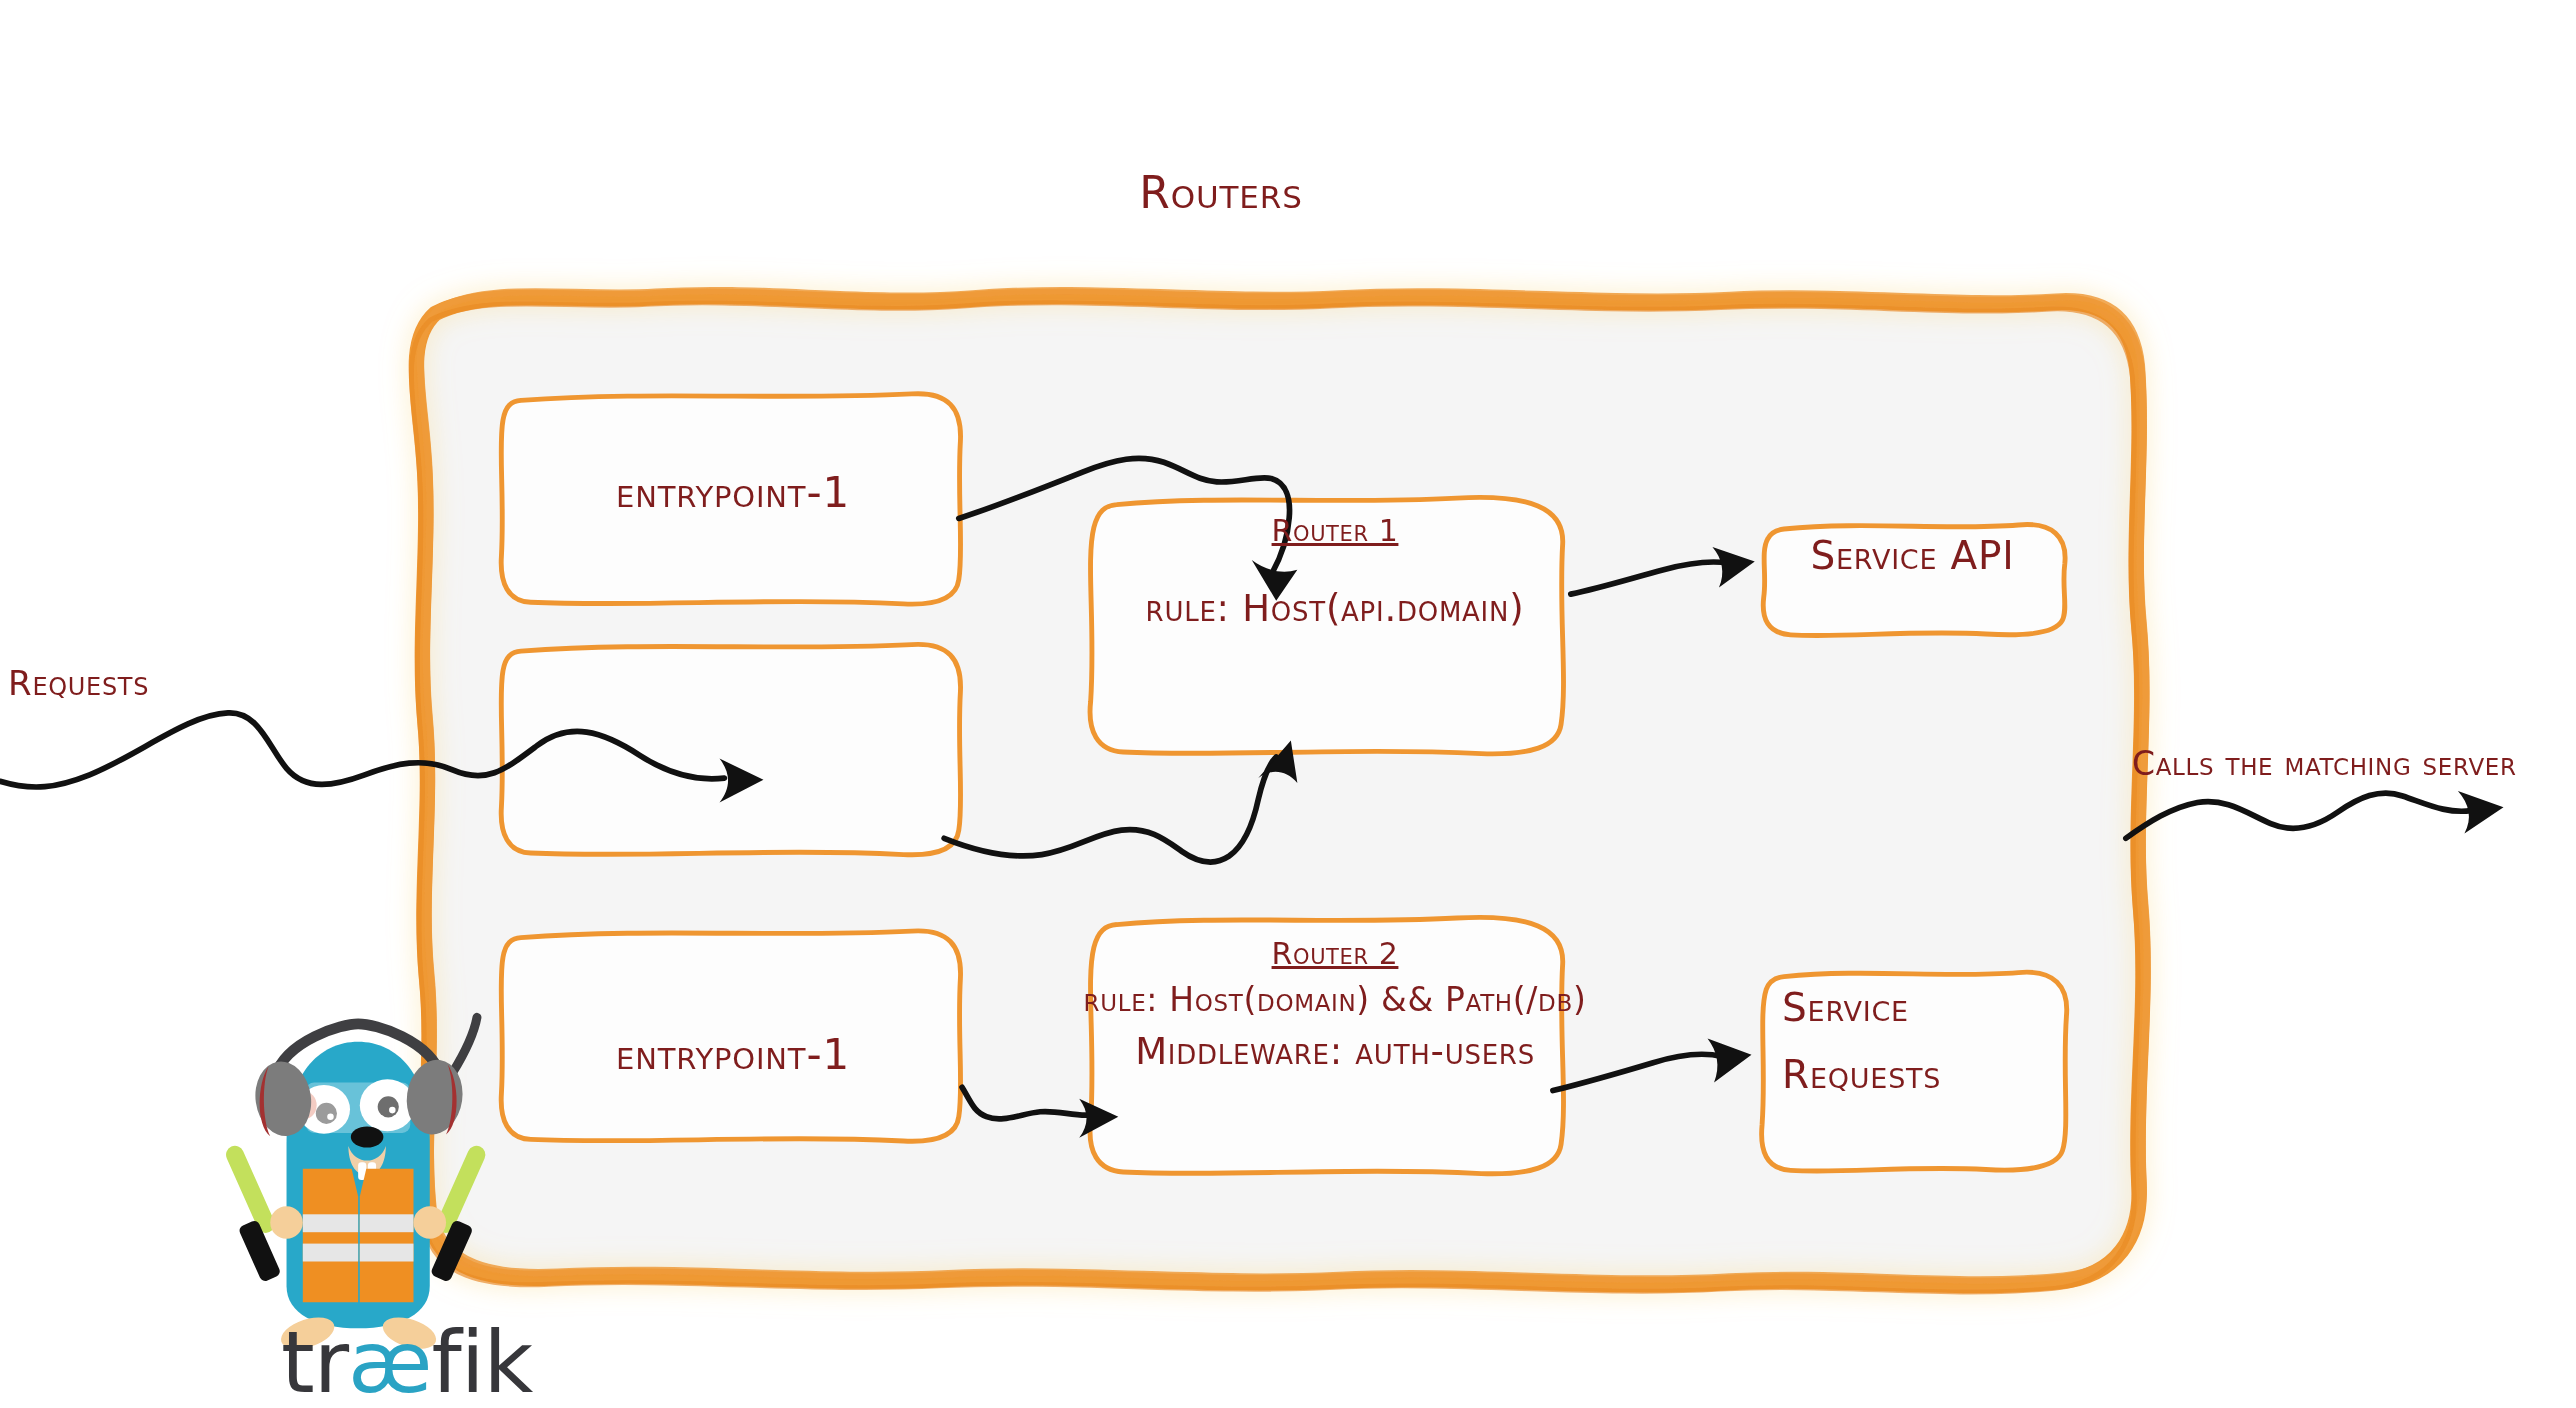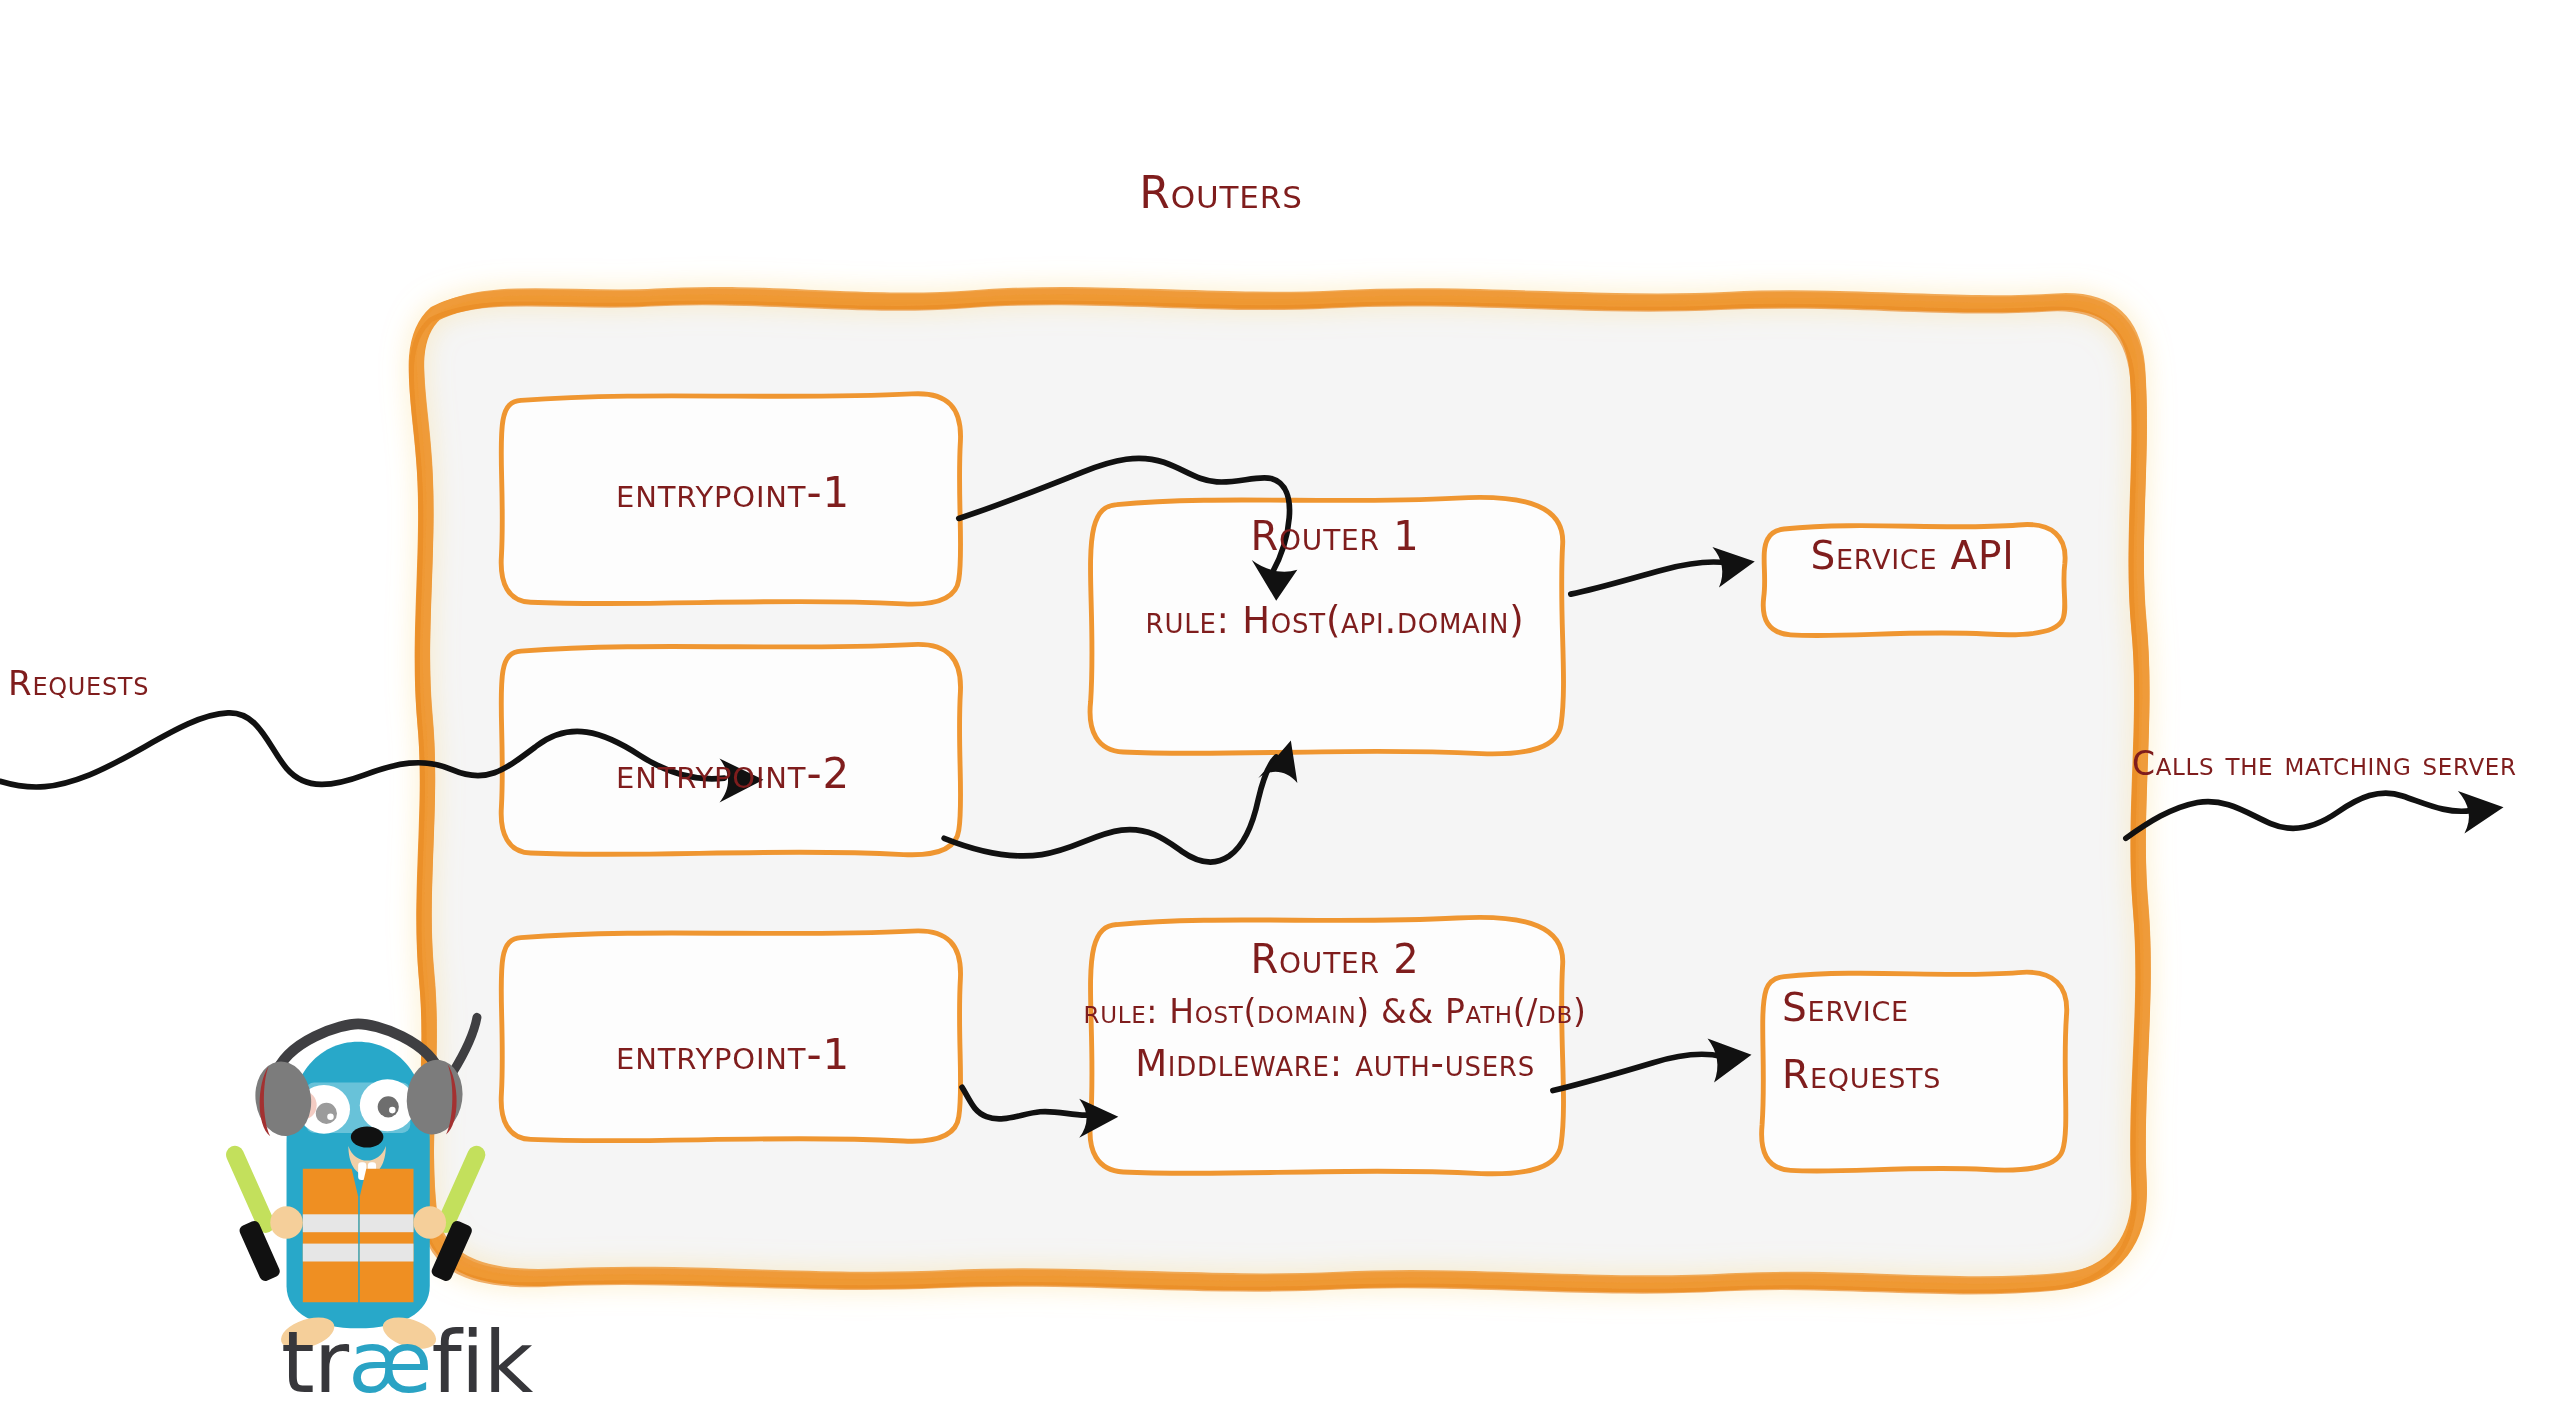--- a/index.html
+++ b/index.html
@@ -66,21 +66,21 @@
 
   #calls-label {
     left: 2132px;
     top: 745px;
     width: 456px;
     align-items: flex-start;
     font-size: 33px;
   }
 
   .ep-label { font-size: 42px; }
-  .router-title { font-size: 40px; }
+  .router-title { font-size: 30px; text-decoration: underline; }
   .router-rule { font-size: 37px; }
   .router-rule-sm { font-size: 33px; }
   .svc-label { font-size: 39px; }
 
   #ep1-label { left: 513px; top: 468px; width: 440px; }
   #ep2-label { left: 513px; top: 749px; width: 440px; }
   #ep3-label { left: 513px; top: 1030px; width: 440px; }
 
   #router1-text {
     left: 1107px;
@@ -373,21 +373,20 @@
     </g>
   </svg>
 
   <div class="tnode hand" id="routers-title">Routers</div>
 
   <div class="tnode hand" id="requests-label">Requests</div>
 
   <div class="tnode hand" id="calls-label">Calls the matching server</div>
 
   <div class="tnode hand ep-label" id="ep1-label">entrypoint-1</div>
-  <div class="tnode hand ep-label" id="ep2-label">entrypoint-2</div>
   <div class="tnode hand ep-label" id="ep3-label">entrypoint-1</div>
 
   <div class="tnode" id="router1-text">
     <div class="hand router-title">Router 1</div>
     <div class="hand router-rule">rule: Host(api.domain)</div>
   </div>
 
   <div class="tnode" id="router2-text">
     <div class="hand router-title">Router 2</div>
     <div class="hand router-rule-sm">rule: Host(domain) &amp;&amp; Path(/db)</div>

